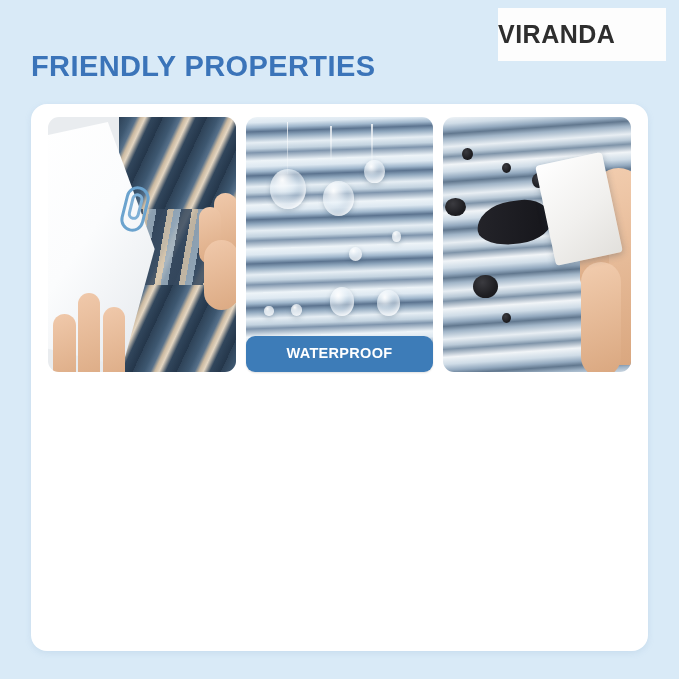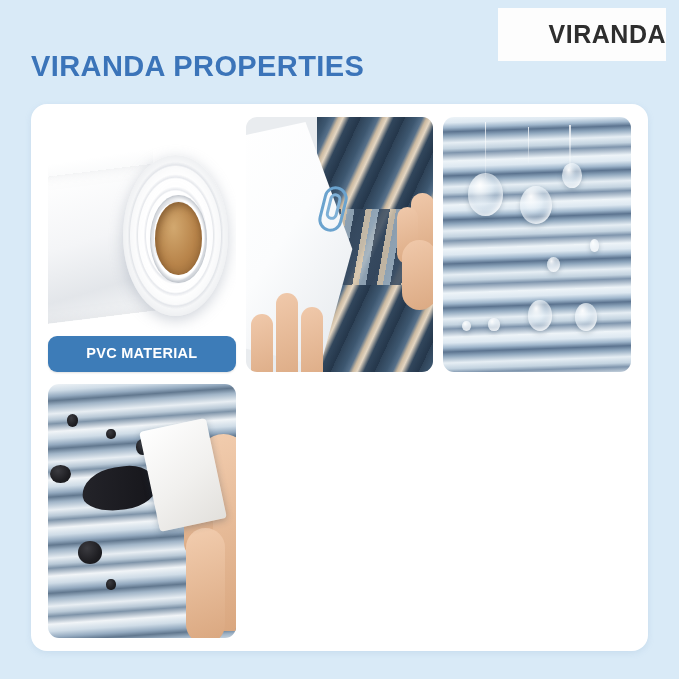--- a/index.html
+++ b/index.html
@@ -19,21 +19,21 @@
   
   .brand-box {
     position: absolute;
     top: 8px;
     left: 498px;
     width: 168px;
     height: 53px;
     background: #fdfdfd;
     display: flex;
     align-items: center;
-    justify-content: flex-end;
+    justify-content: flex-start;
   }
   .brand-box .brand-text {
     font-size: 25px;
     font-weight: bold;
     letter-spacing: 0.5px;
     color: #2e2e2e;
     font-family: "Liberation Sans", sans-serif;
   }
 
   .page-title {
@@ -371,37 +371,25 @@
     width:16px; height:3px; background:#b9bbbb; border-radius:2px;
   }
 </style>
 </head>
 <body>
 
 <div class="brand-box">
   <span class="brand-text">VIRANDA</span>
 </div>
 
-<div class="page-title">VIRANDA PROPERTIES</div>
+<div class="page-title">FRIENDLY PROPERTIES</div>
 
 <div class="panel">
   <div class="grid">
 
-    <div class="card">
-      <div class="thumb">
-        <div class="art-roll">
-          <div class="sheet2"></div>
-          <div class="sheet"></div>
-          <div class="roll"></div>
-          <div class="core-ring"></div>
-          <div class="core"></div>
-        </div>
-      </div>
-      <div class="label">PVC MATERIAL</div>
-    </div>
 
 
     <div class="card">
       <div class="thumb">
         <div class="art-adh">
           <div class="marble"></div>
           <div class="marble2"></div>
           <div class="hand-r">
               <span></span>
               <span></span>
@@ -431,20 +419,21 @@
           <div class="drop" style="left:41%;top:27%;width:17%;height:15%;"></div>
           <div class="drop" style="left:63%;top:18%;width:11%;height:10%;"></div>
           <div class="drop" style="left:45%;top:72%;width:13%;height:12%;"></div>
           <div class="drop" style="left:70%;top:73%;width:12%;height:11%;"></div>
           <div class="drop" style="left:10%;top:80%;width:5%;height:4%;"></div>
           <div class="drop" style="left:24%;top:79%;width:6%;height:5%;"></div>
           <div class="drop" style="left:55%;top:55%;width:7%;height:6%;"></div>
           <div class="drop" style="left:78%;top:48%;width:5%;height:5%;"></div>
         </div>
       </div>
+      <div class="label">WATERPROOF</div>
     </div>
 
     <div class="card">
       <div class="thumb">
         <div class="art-clean">
           <div class="stain" style="left:10%;top:12%;width:6%;height:5%;"></div>
           <div class="stain" style="left:31%;top:18%;width:5%;height:4%;"></div>
           <div class="stain" style="left:47%;top:22%;width:7%;height:6%;"></div>
           <div class="stain" style="left:1%;top:32%;width:11%;height:7%;"></div>
           <div class="smear"></div>

